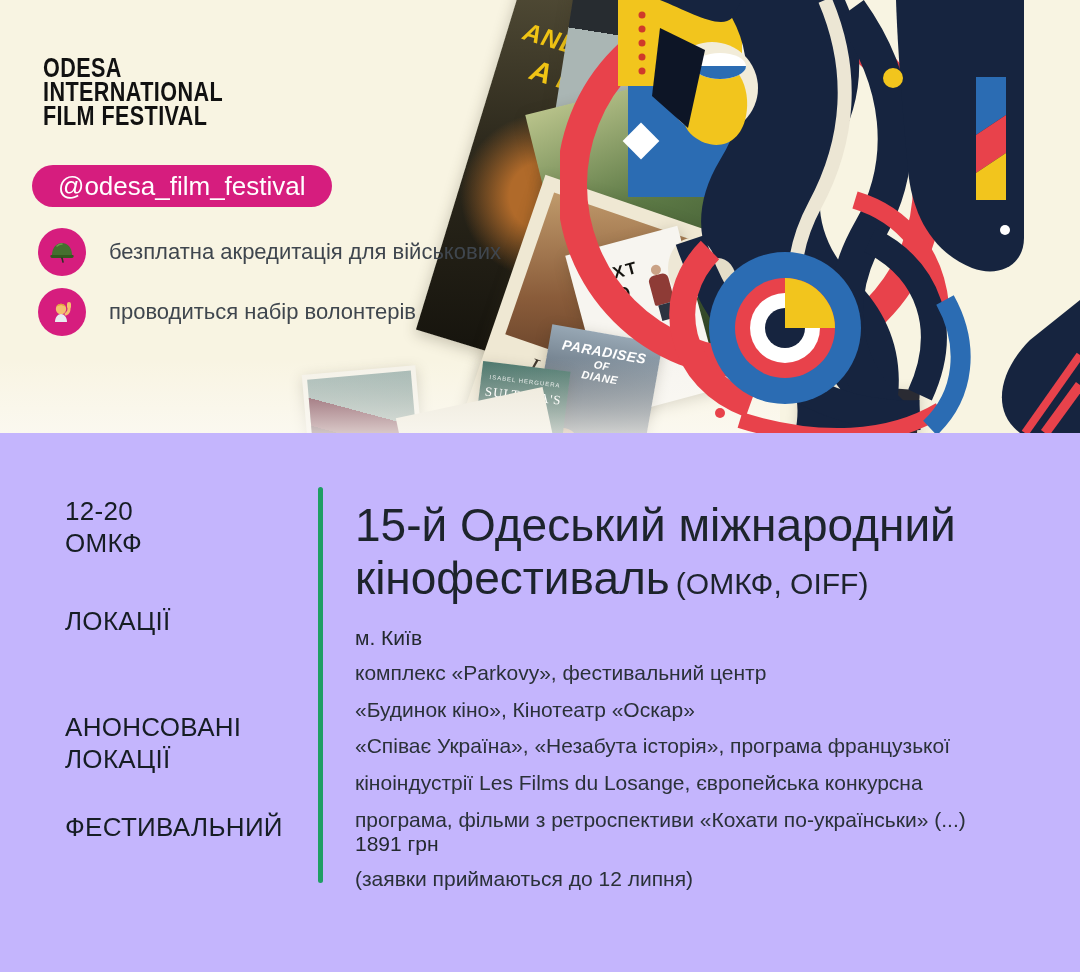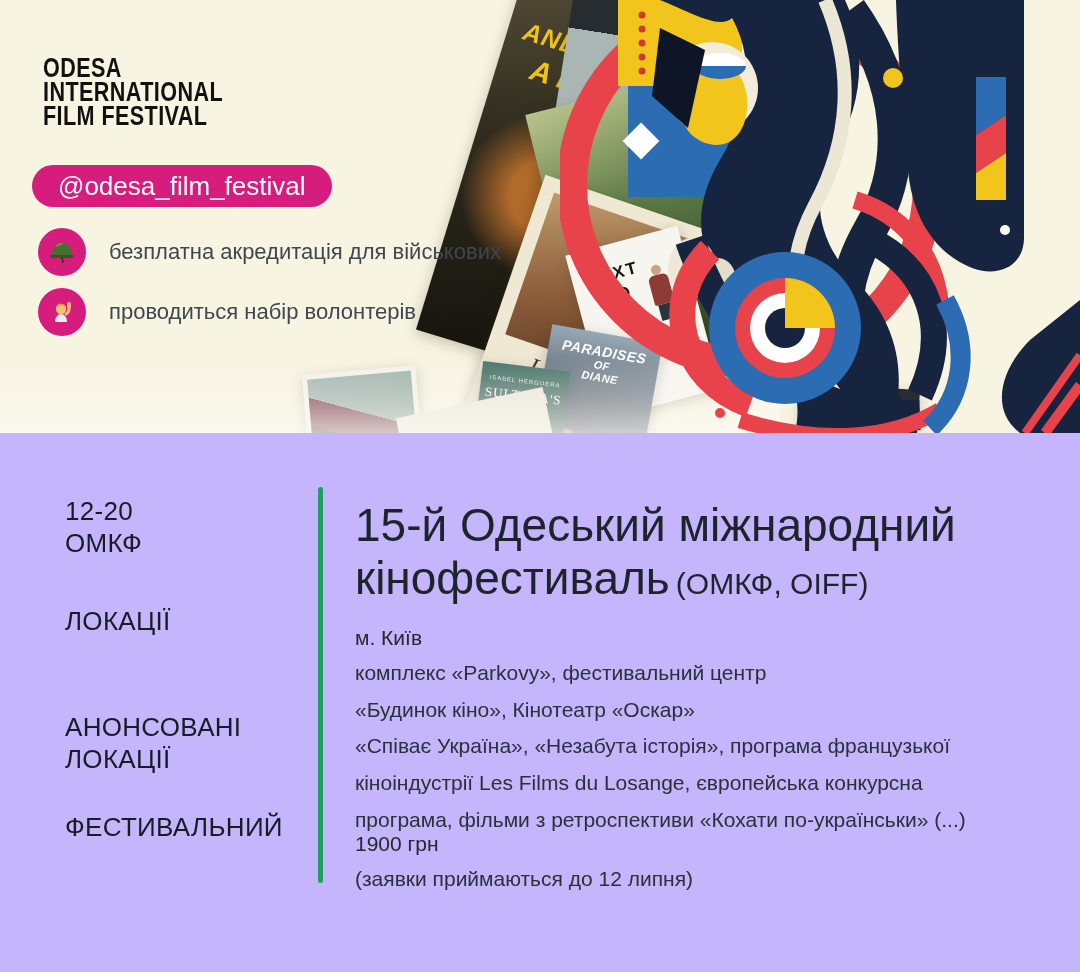--- a/index.html
+++ b/index.html
@@ -245,19 +245,19 @@
       <div class="content">
         <div class="bodytext">«Співає Україна», «Незабута історія», програма французької кіноіндустрії Les Films du Losange, європейська конкурсна програма, фільми з ретроспективи «Кохати по-українськи» (...)</div>
       </div>
     </div>
 
     <div class="row row-pass">
       <div class="label">
         <div>ФЕСТИВАЛЬНИЙ</div>
       </div>
       <div class="content">
-        <div class="lead">1900 грн</div>
+        <div class="lead">1891 грн</div>
         <div class="bodytext">(заявки приймаються до 12 липня)</div>
       </div>
     </div>
   </section>
 
 </div>
 
 </body></html>

